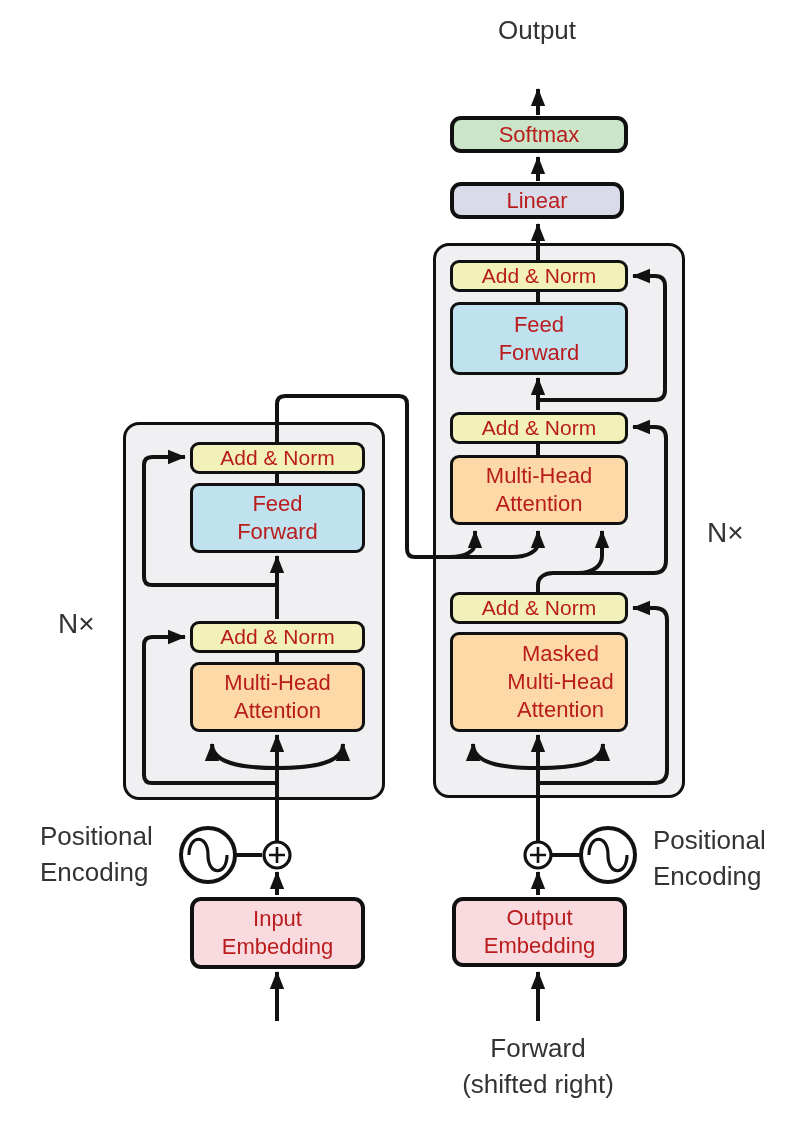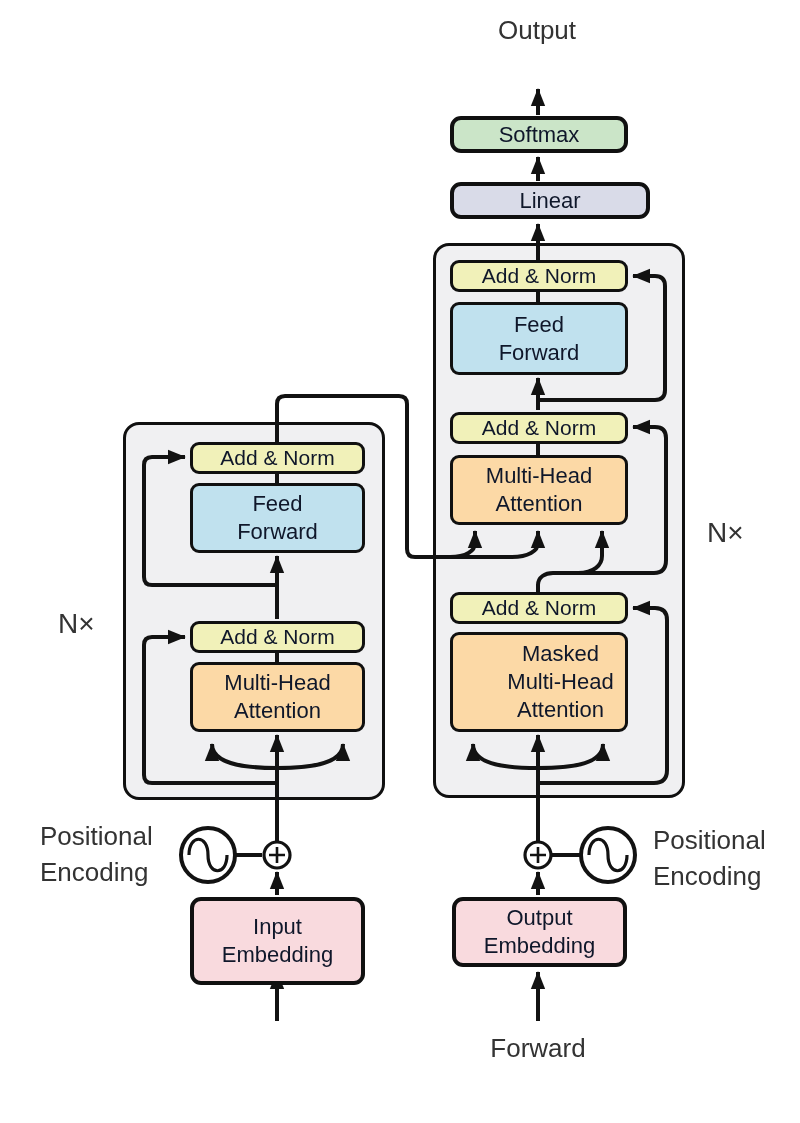--- a/index.html
+++ b/index.html
@@ -9,21 +9,21 @@
   }
   .abs{position:absolute;box-sizing:border-box;}
   .container{
     background:var(--container-fill,#f0f0f2);
     border:3.5px solid var(--box-border,#111);
     border-radius:16px;
   }
   .box{
     display:flex;align-items:center;justify-content:center;text-align:center;
     border:3px solid var(--box-border,#111);
-    border-radius:9px;font-size:22px;line-height:28px;color:#0f172a;
+    border-radius:9px;font-size:22px;line-height:28px;color:#b91c1c;
   }
   .box.thick{border-width:4px;border-radius:11px;}
   .addnorm{background:var(--add-norm-fill,#f2f2be);font-size:21px;}
   .ff{background:var(--feed-forward-fill,#c0e1ee);justify-content:center;}
   .attn{background:var(--attention-fill,#fcd9a6);}
   .emb{background:var(--embedding-fill,#fadade);}
   .softmax{background:var(--softmax-fill,#cbe5c8);}
   .linear{background:var(--linear-fill,#d9dbe8);}
   .lbl{font-size:26px;line-height:36px;color:#333;}
   .lbl.center{text-align:center;}
@@ -94,21 +94,21 @@
     <circle class="circ small" cx="277" cy="855" r="13"></circle>
     <path class="wire thin" d="M277,847 V863 M269,855 H285"></path>
     <circle class="circ small" cx="538" cy="855" r="13"></circle>
     <path class="wire thin" d="M538,847 V863 M530,855 H546"></path>
   </svg>
 
   <div class="abs lbl center" style="left:417px;top:12px;width:240px;">
     <span>Output</span><br>
   </div>
   <div class="abs box thick softmax" style="left:450px;top:116px;width:178px;height:37px;">Softmax</div>
-  <div class="abs box thick linear" style="left:450px;top:182px;width:200px;height:37px;">Linear</div>
+  <div class="abs box thick linear" style="left:450px;top:182px;width:174px;height:37px;">Linear</div>
 
   <div class="abs box addnorm" style="left:450px;top:260px;width:178px;height:32px;">Add &amp; Norm</div>
   <div class="abs box ff multiline" style="left:450px;top:302px;width:178px;height:73px;">
     <div>
       <span>Feed</span>
       <span>Forward</span>
     </div>
   </div>
   <div class="abs box addnorm" style="left:450px;top:412px;width:178px;height:32px;">Add &amp; Norm</div>
   <div class="abs box attn multiline" style="left:450px;top:455px;width:178px;height:70px;">
@@ -146,30 +146,31 @@
 
   <div class="abs lbl" style="left:40px;top:818px;width:150px;">
     <span>Positional</span><br>
     <span>Encoding</span>
   </div>
   <div class="abs lbl" style="left:653px;top:822px;width:150px;">
     <span>Positional</span><br>
     <span>Encoding</span>
   </div>
 
-  <div class="abs box thick emb multiline" style="left:190px;top:897px;width:175px;height:88px;">
+  <div class="abs box thick emb multiline" style="left:190px;top:897px;width:175px;height:72px;">
     <div>
       <span>Input</span>
       <span>Embedding</span>
     </div>
   </div>
   <div class="abs box thick emb multiline" style="left:452px;top:897px;width:175px;height:70px;">
     <div>
       <span>Output</span>
       <span>Embedding</span>
     </div>
   </div>
 
   <div class="abs lbl center" style="left:438px;top:1030px;width:200px;">
     <span>Forward</span><br>
+    <span>(shifted right)</span>
   </div>
 
 </div>
 
 </body></html>

